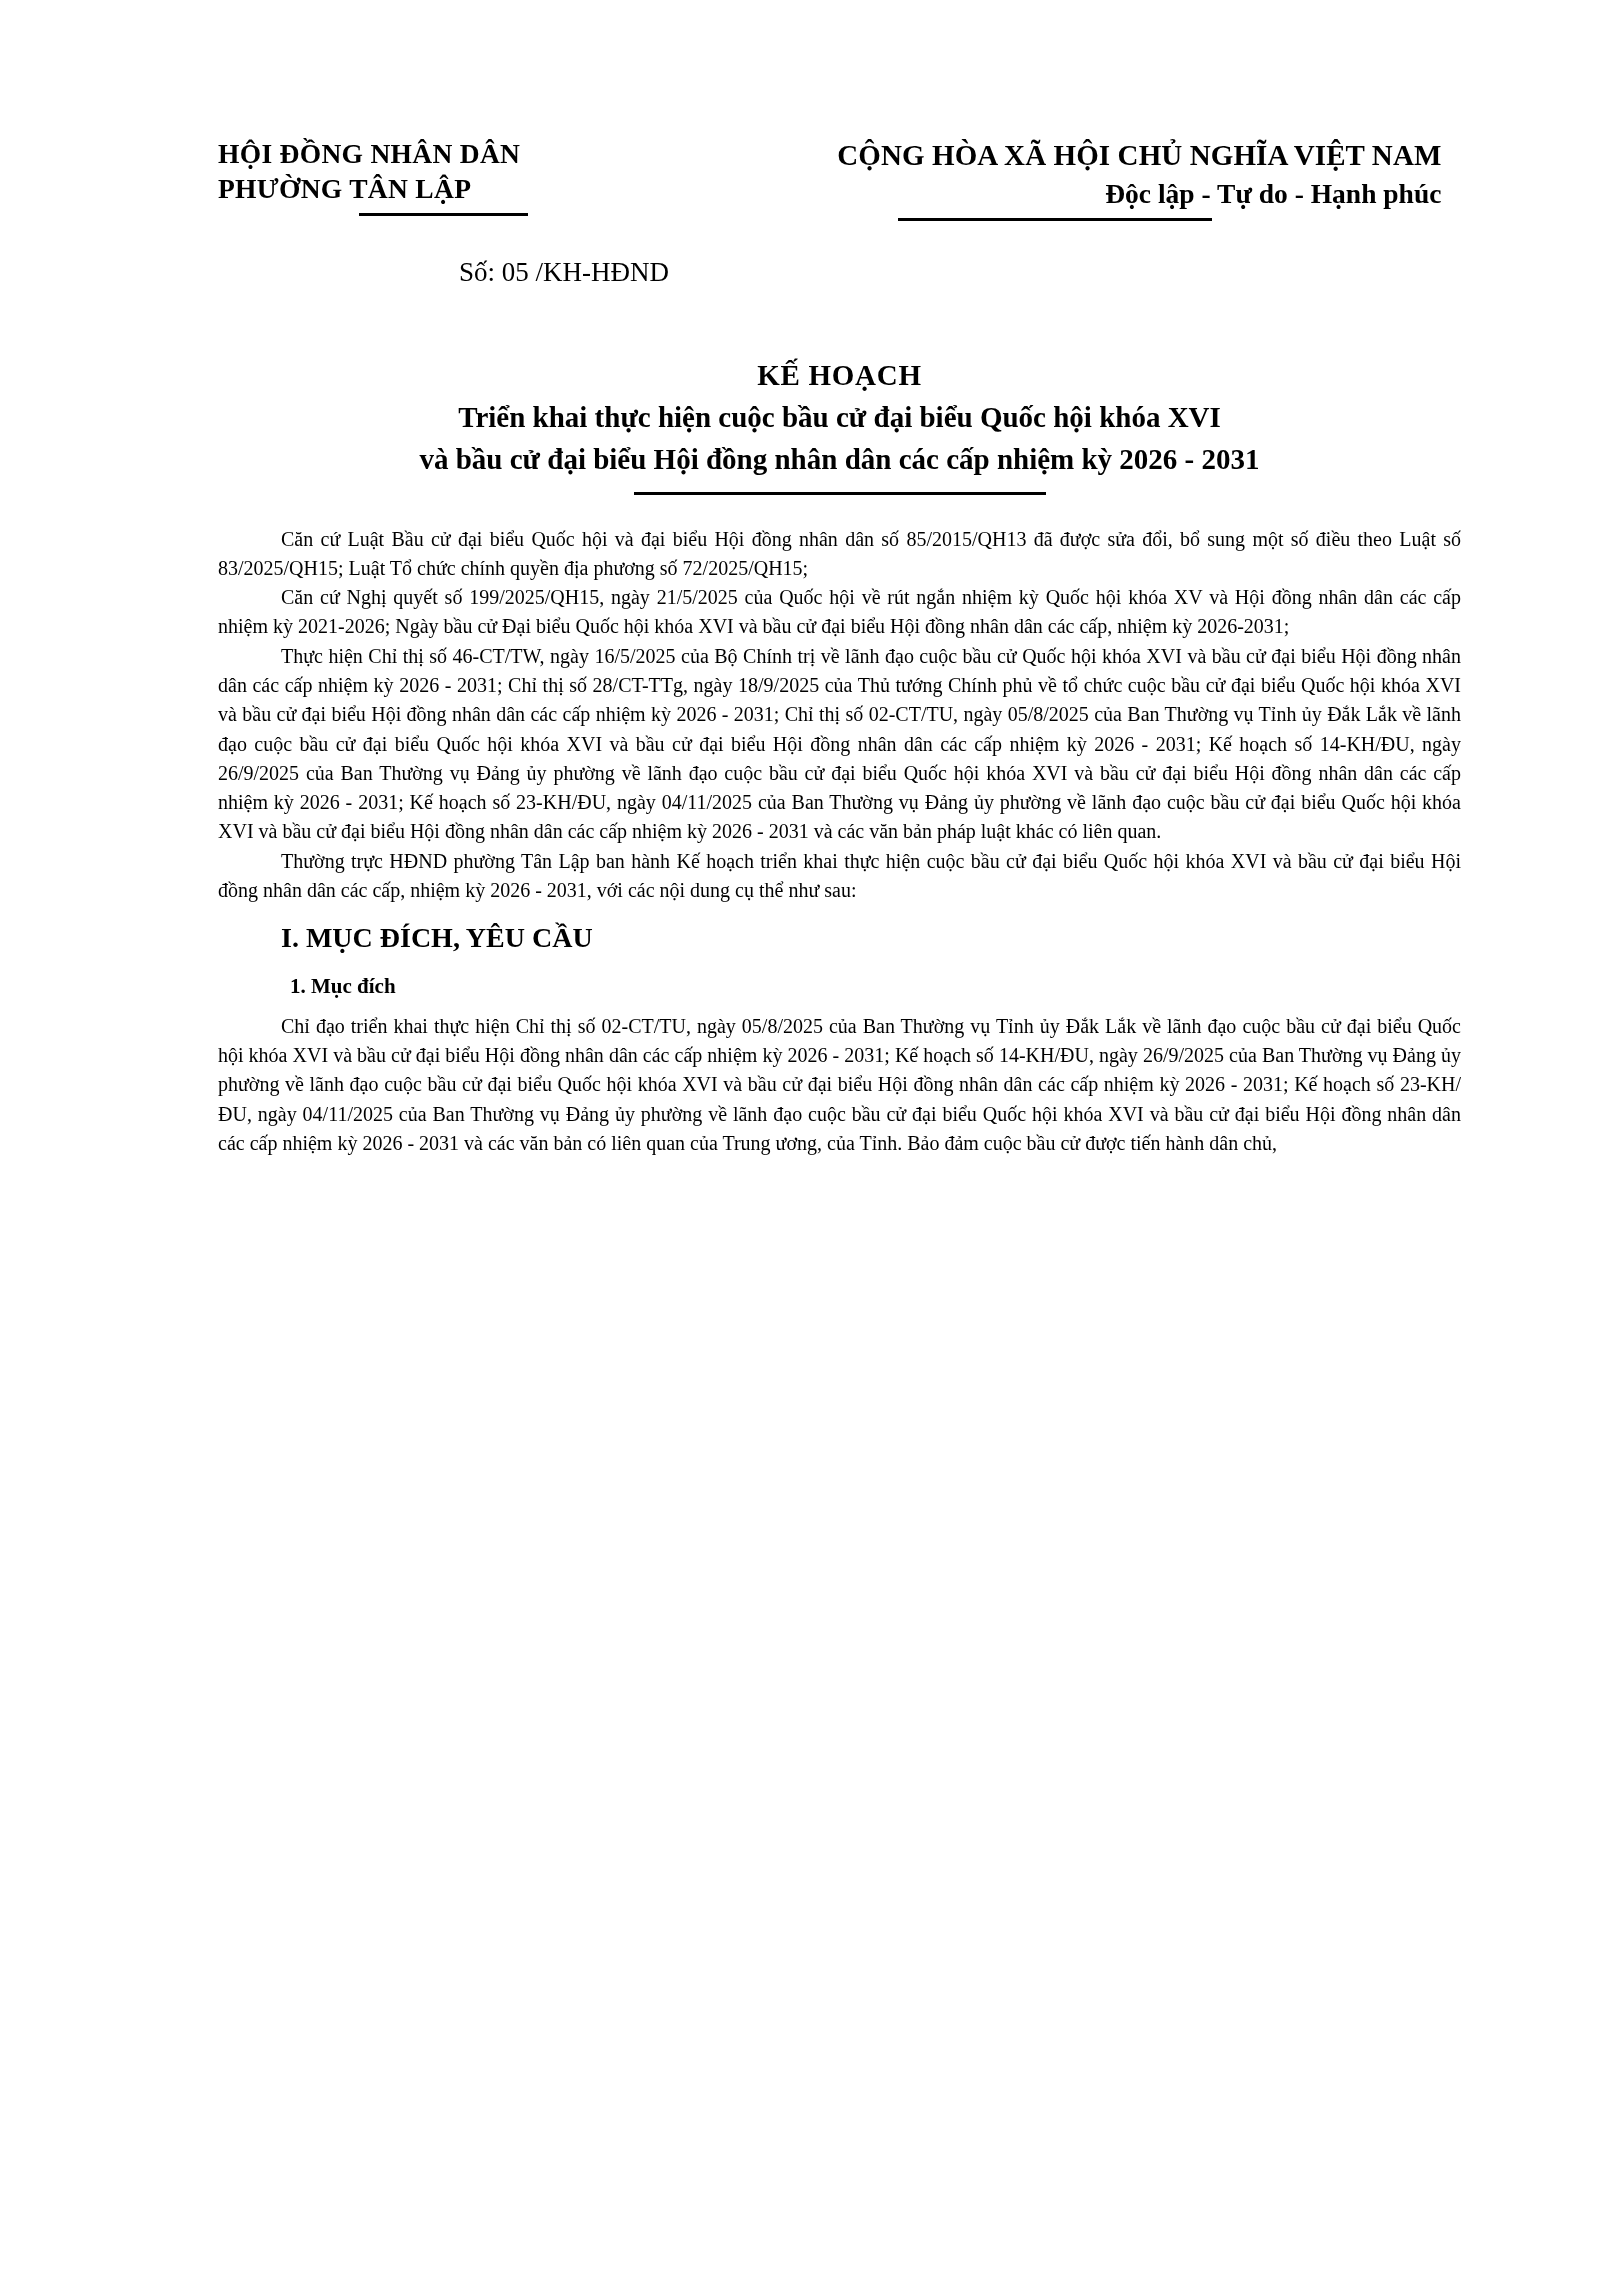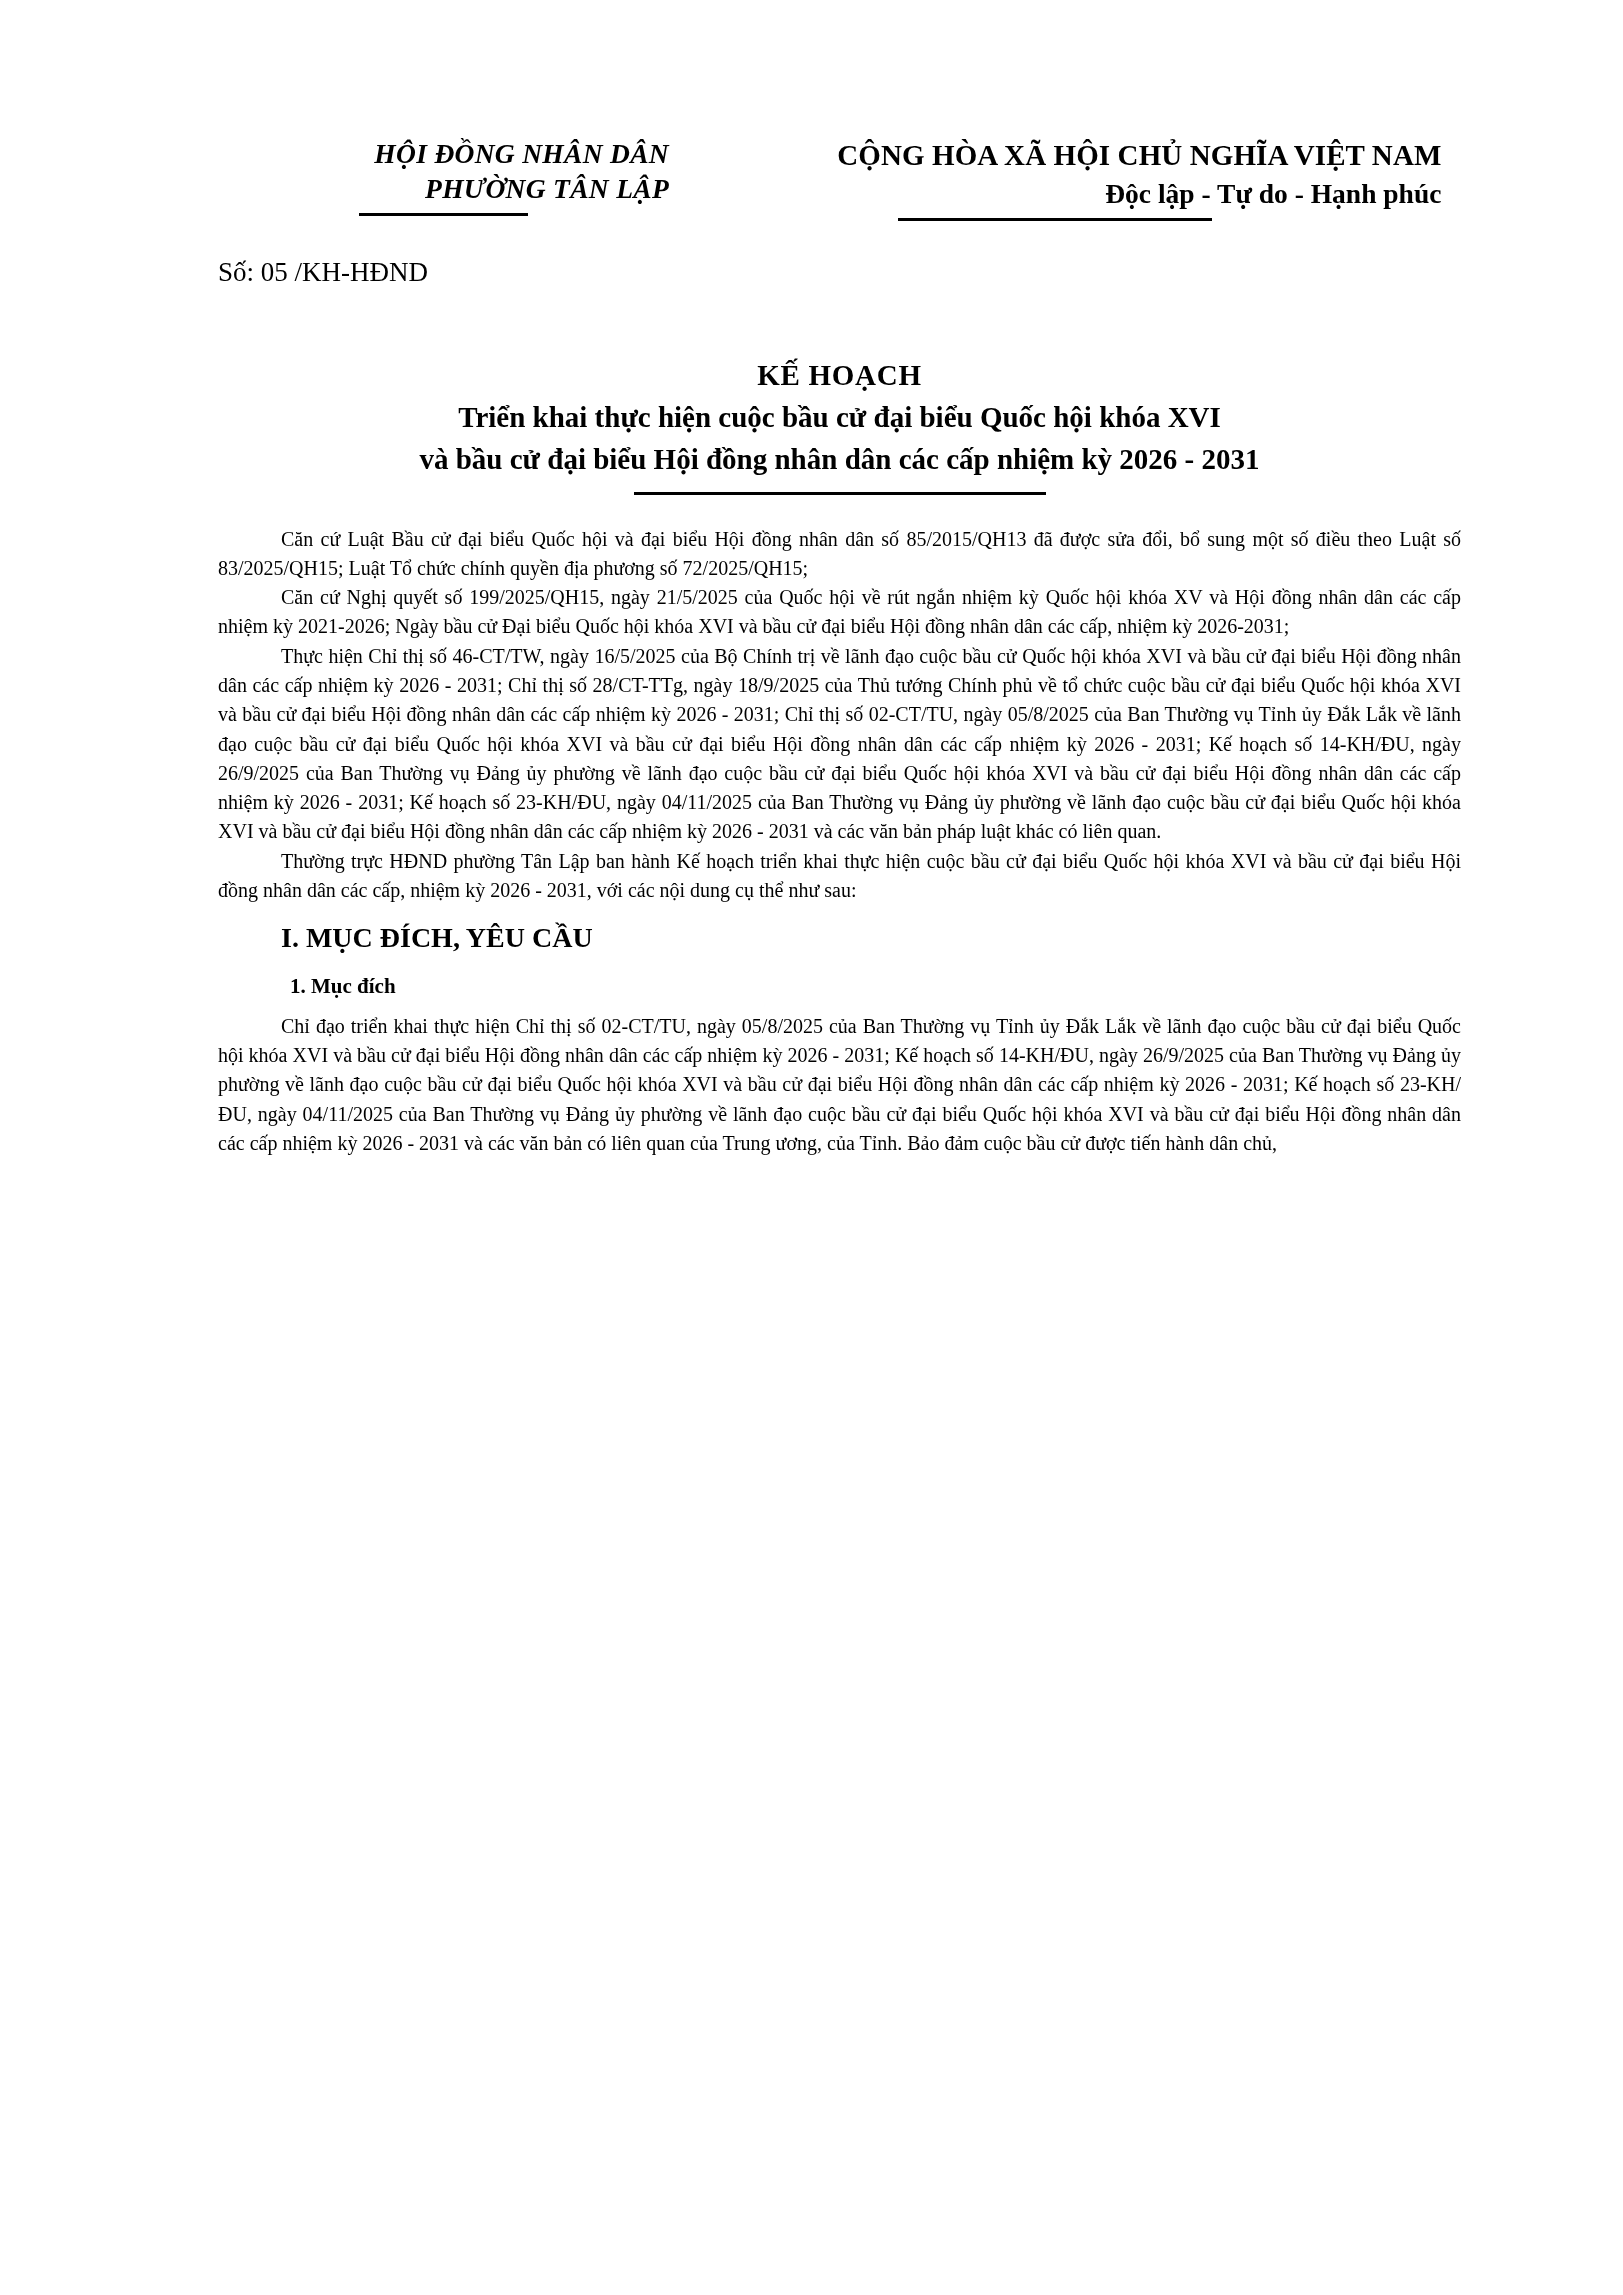--- a/index.html
+++ b/index.html
@@ -29,23 +29,22 @@
 
   
   .doc-header {
     display: flex;
     flex-direction: row;
     align-items: flex-start;
     padding-top: 137px;
   }
   .header-left {
     width: 451px;
-    text-align: right;
+    text-align: left;
     flex: 0 0 auto;
-    font-style: italic;
   }
   .header-right {
     flex: 1 1 auto;
     text-align: right;
     padding-right: 19.6px;
   }
   .org-line {
     font-size: 27.5px;
     font-weight: bold;
     letter-spacing: 0.3px;
@@ -76,21 +75,21 @@
 
   .meta-row {
     display: flex;
     flex-direction: row;
     align-items: flex-start;
     margin-top: 36px;
   }
   .meta-left {
     width: 451px;
     flex: 0 0 auto;
-    text-align: left;
+    text-align: right;
     font-size: 27px;
     white-space: nowrap;
   }
   .meta-right {
     flex: 1 1 auto;
     text-align: center;
     padding-right: 19.6px;
     font-size: 27px;
     font-style: italic;
     white-space: nowrap;

